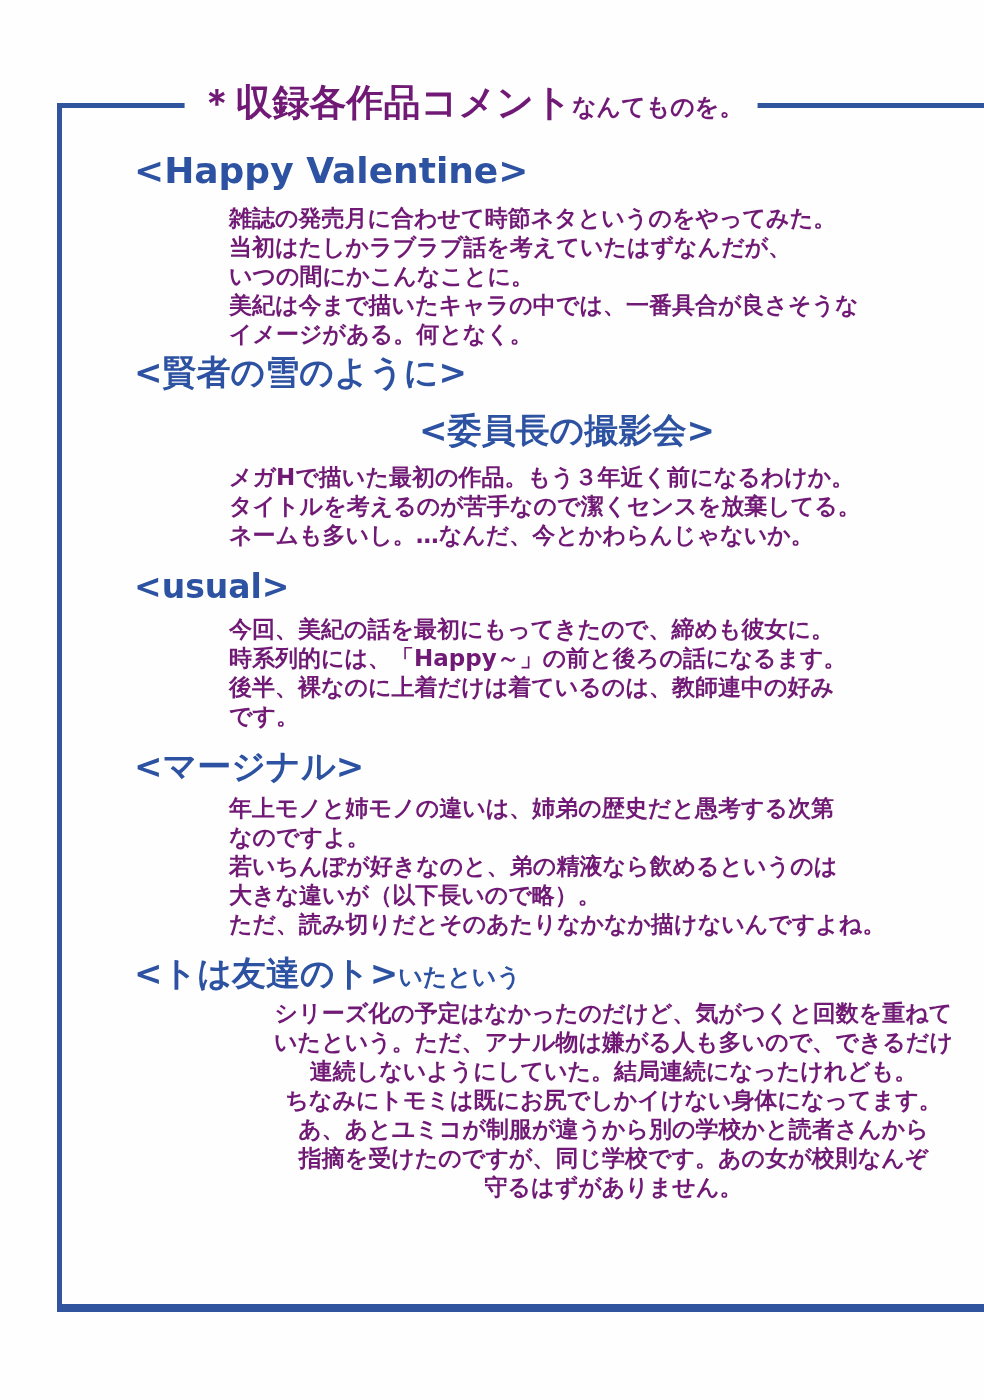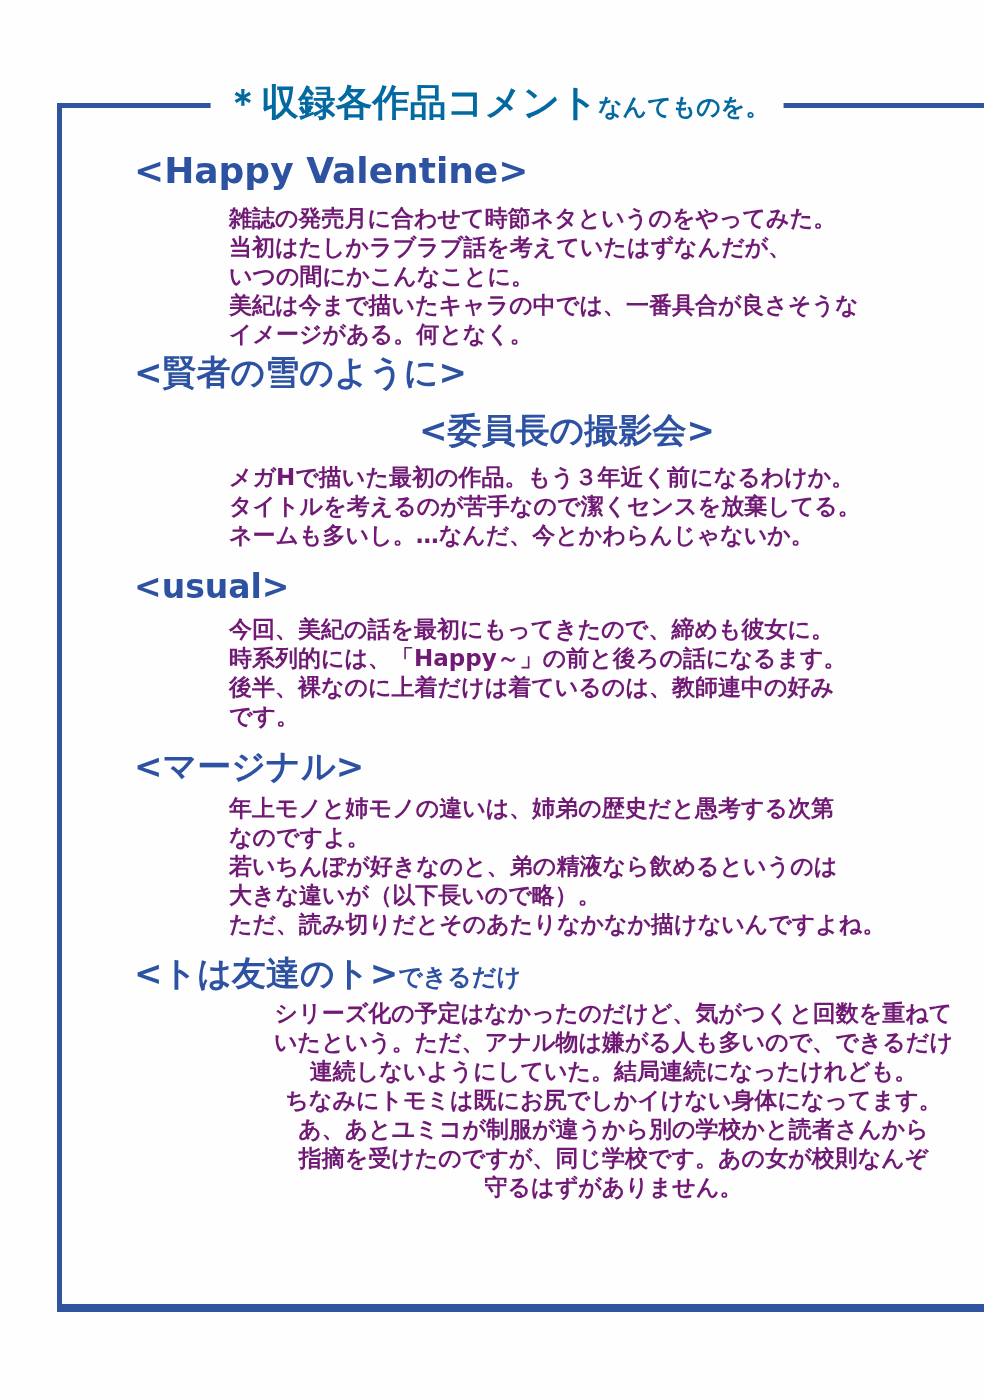--- a/index.html
+++ b/index.html
@@ -17,26 +17,26 @@
   .frame{
     position:absolute;
     left:57px;top:103px;
     width:948px;height:1209px;
     box-sizing:border-box;
     border:5px solid #30549e;
     border-bottom-width:8px;
   }
   .page-title{
     position:absolute;
-    top:78px;left:497px;
+    top:78px;left:471px;
     transform:translateX(-50%);
     background:#fefefe;
     padding:0 14px;
     white-space:nowrap;
-    color:#0369a1;
+    color:#701a75;
     z-index:2;
   }
   .title-main{
     font-size:37px;
     font-weight:bold;
     letter-spacing:0px;
   }
   .title-suffix{
     font-size:24px;
     font-weight:bold;
@@ -120,21 +120,21 @@
       <div class="section s5">
         <div class="heading"><span>&lt;マージナル&gt;</span><span class="heading-suffix"></span></div>
         <div class="body">年上モノと姉モノの違いは、姉弟の歴史だと愚考する次第
 なのですよ。
 若いちんぽが好きなのと、弟の精液なら飲めるというのは
 大きな違いが（以下長いので略）。
 ただ、読み切りだとそのあたりなかなか描けないんですよね。</div>
       </div>
 
       <div class="section s6">
-        <div class="heading"><span>&lt;トは友達のト&gt;</span><span class="heading-suffix">できるだけ</span></div>
+        <div class="heading"><span>&lt;トは友達のト&gt;</span><span class="heading-suffix">いたという</span></div>
         <div class="body">シリーズ化の予定はなかったのだけど、気がつくと回数を重ねて
 いたという。ただ、アナル物は嫌がる人も多いので、できるだけ
 連続しないようにしていた。結局連続になったけれども。
 ちなみにトモミは既にお尻でしかイけない身体になってます。
 あ、あとユミコが制服が違うから別の学校かと読者さんから
 指摘を受けたのですが、同じ学校です。あの女が校則なんぞ
 守るはずがありません。</div>
       </div>
 
     </div>

